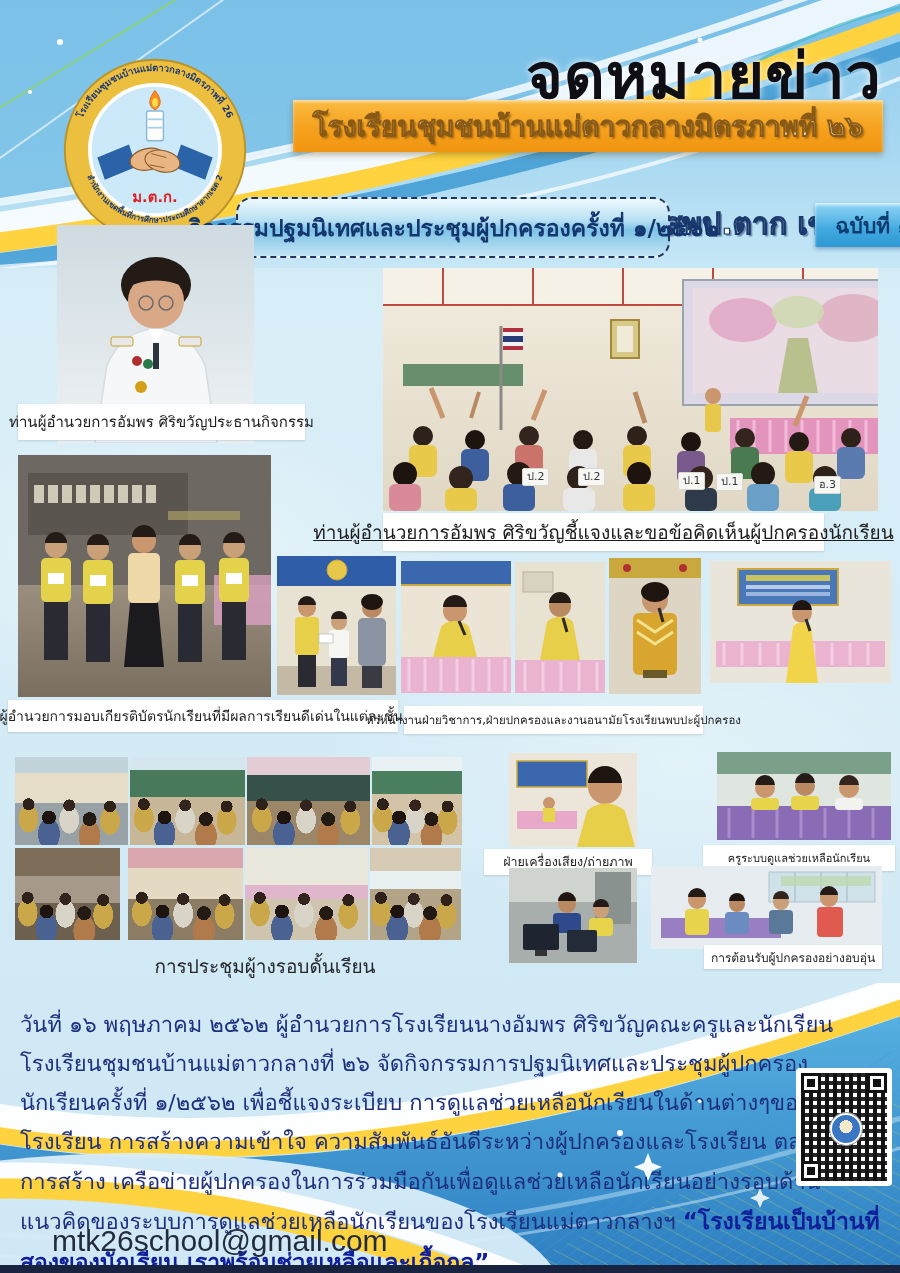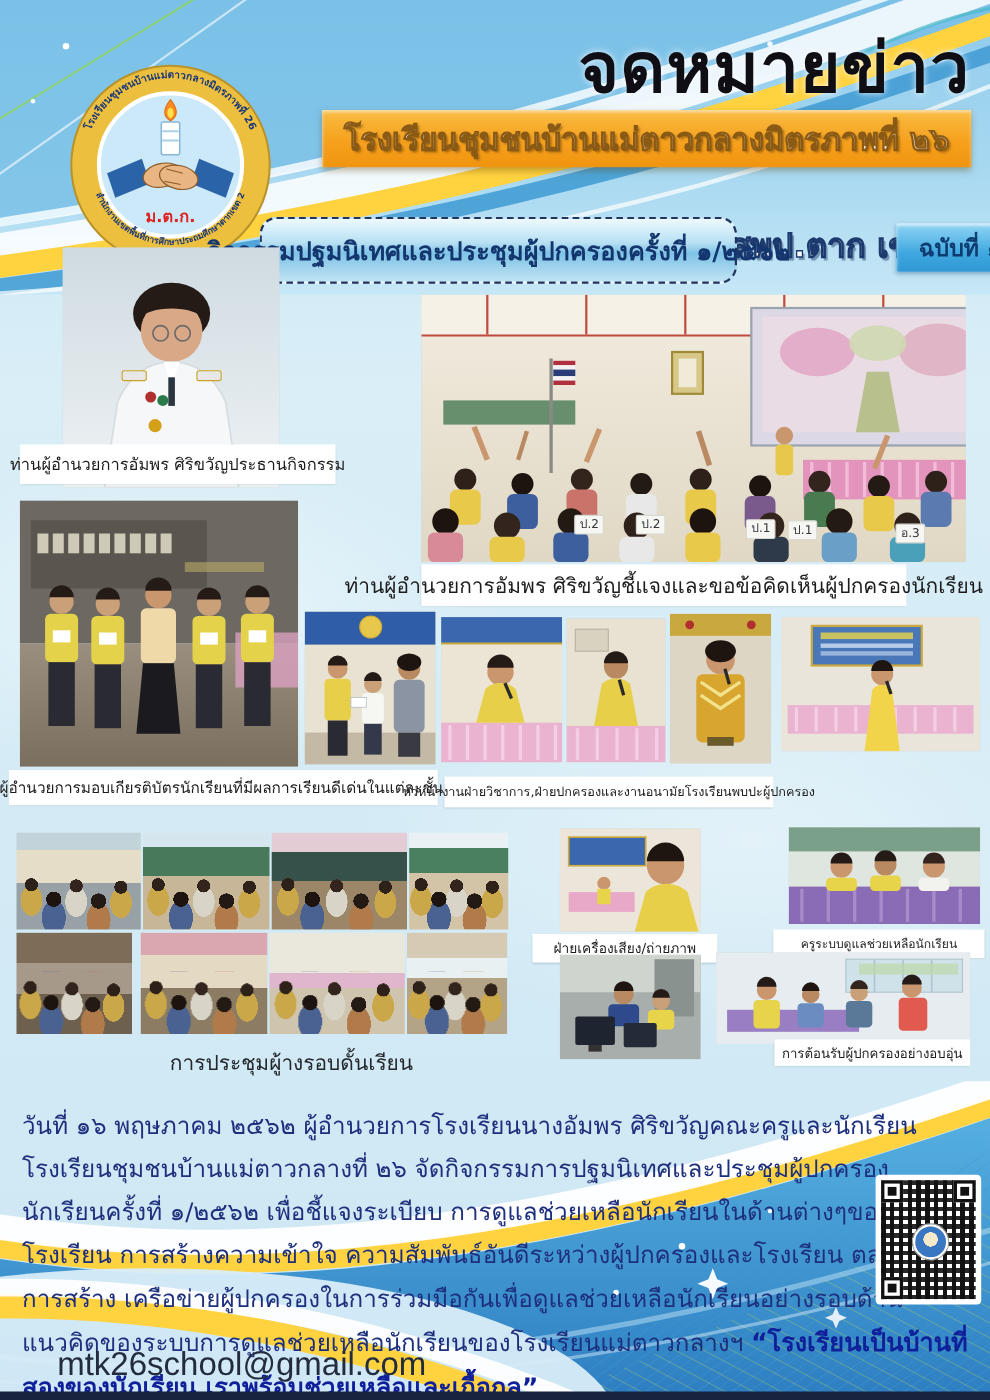--- a/index.html
+++ b/index.html
@@ -14,21 +14,21 @@
   .abs{position:absolute;}
   svg{display:block;}
 
   
   .waves-top{left:0;top:0;width:900px;height:268px;z-index:0;}
   .waves-bottom{left:0;top:983px;width:900px;height:290px;z-index:0;}
   .bottom-strip{left:0;top:1265px;width:900px;height:8px;background:#17233f;z-index:4;}
 
   
   .nl-title{
-    right:18px;top:12px;z-index:2;font-size:63px;font-weight:800;color:#0e0e14;
+    right:18px;top:26px;z-index:2;font-size:63px;font-weight:800;color:#0e0e14;
     letter-spacing:1px;text-shadow:0 0 7px rgba(255,255,255,.85);white-space:nowrap;
   }
   .school-banner{
     left:293px;top:100px;width:590px;height:52px;z-index:2;border-radius:0;
     background:linear-gradient(180deg,#f9bc42 0%,#f6a11e 55%,#f0940f 100%);
     box-shadow:0 3px 6px rgba(90,60,0,.35), inset 0 2px 3px rgba(255,255,255,.55);
     display:flex;align-items:center;justify-content:center;
     font-size:28px;font-weight:700;color:#ffffff;white-space:nowrap;
     -webkit-text-stroke:1.1px #8a5a14;text-shadow:2px 2px 2px rgba(110,65,5,.55);
   }
@@ -55,21 +55,21 @@
   .logo{left:62px;top:57px;width:186px;height:186px;z-index:2;}
 
   
   .ph{position:absolute;z-index:2;overflow:hidden;background:#cfd8dd;}
   .cap{
     position:absolute;z-index:2;background:#ffffff;color:#1d1d1d;
     display:flex;align-items:center;justify-content:center;text-align:right;
     white-space:nowrap;box-shadow:0 1px 2px rgba(60,80,100,.2);
   }
   .cap-director{left:18px;top:404px;width:287px;height:36px;font-size:15px;}
-  .cap-assembly{left:383px;top:513px;width:441px;height:38px;font-size:19px;}
+  .cap-assembly{left:383px;top:513px;width:441px;height:38px;font-size:19px;text-decoration:underline;}
   .cap-cert{left:8px;top:700px;width:390px;height:32px;font-size:14px;}
   .cap-dept{left:404px;top:706px;width:299px;height:28px;font-size:11.5px;}
   .newteacher-box{
     left:710px;top:692px;width:181px;height:62px;z-index:2;background:#fff;
     display:flex;flex-direction:column;align-items:center;justify-content:space-evenly;
     font-size:13px;color:#1d1d1d;box-shadow:0 1px 2px rgba(60,80,100,.2);
   }
   .cap-classroom{left:95px;top:951px;width:340px;z-index:2;text-align:center;
     font-size:19px;color:#23262b;}
   .cap-av{left:484px;top:849px;width:168px;height:26px;font-size:12.5px;}

